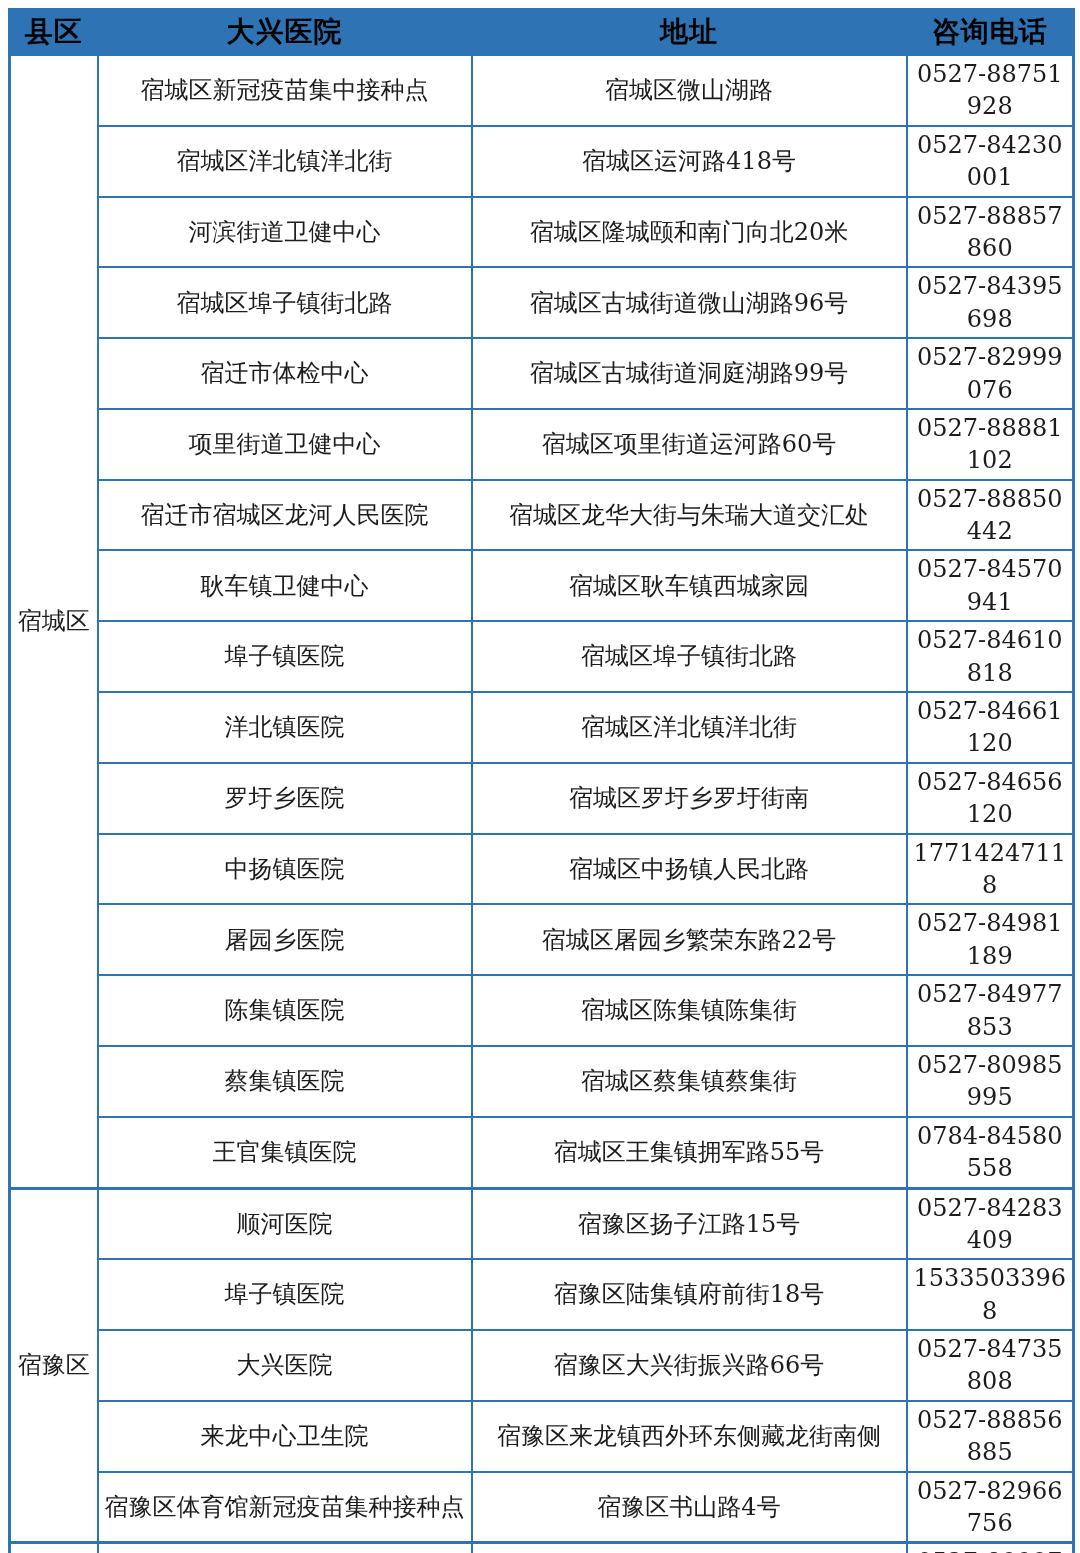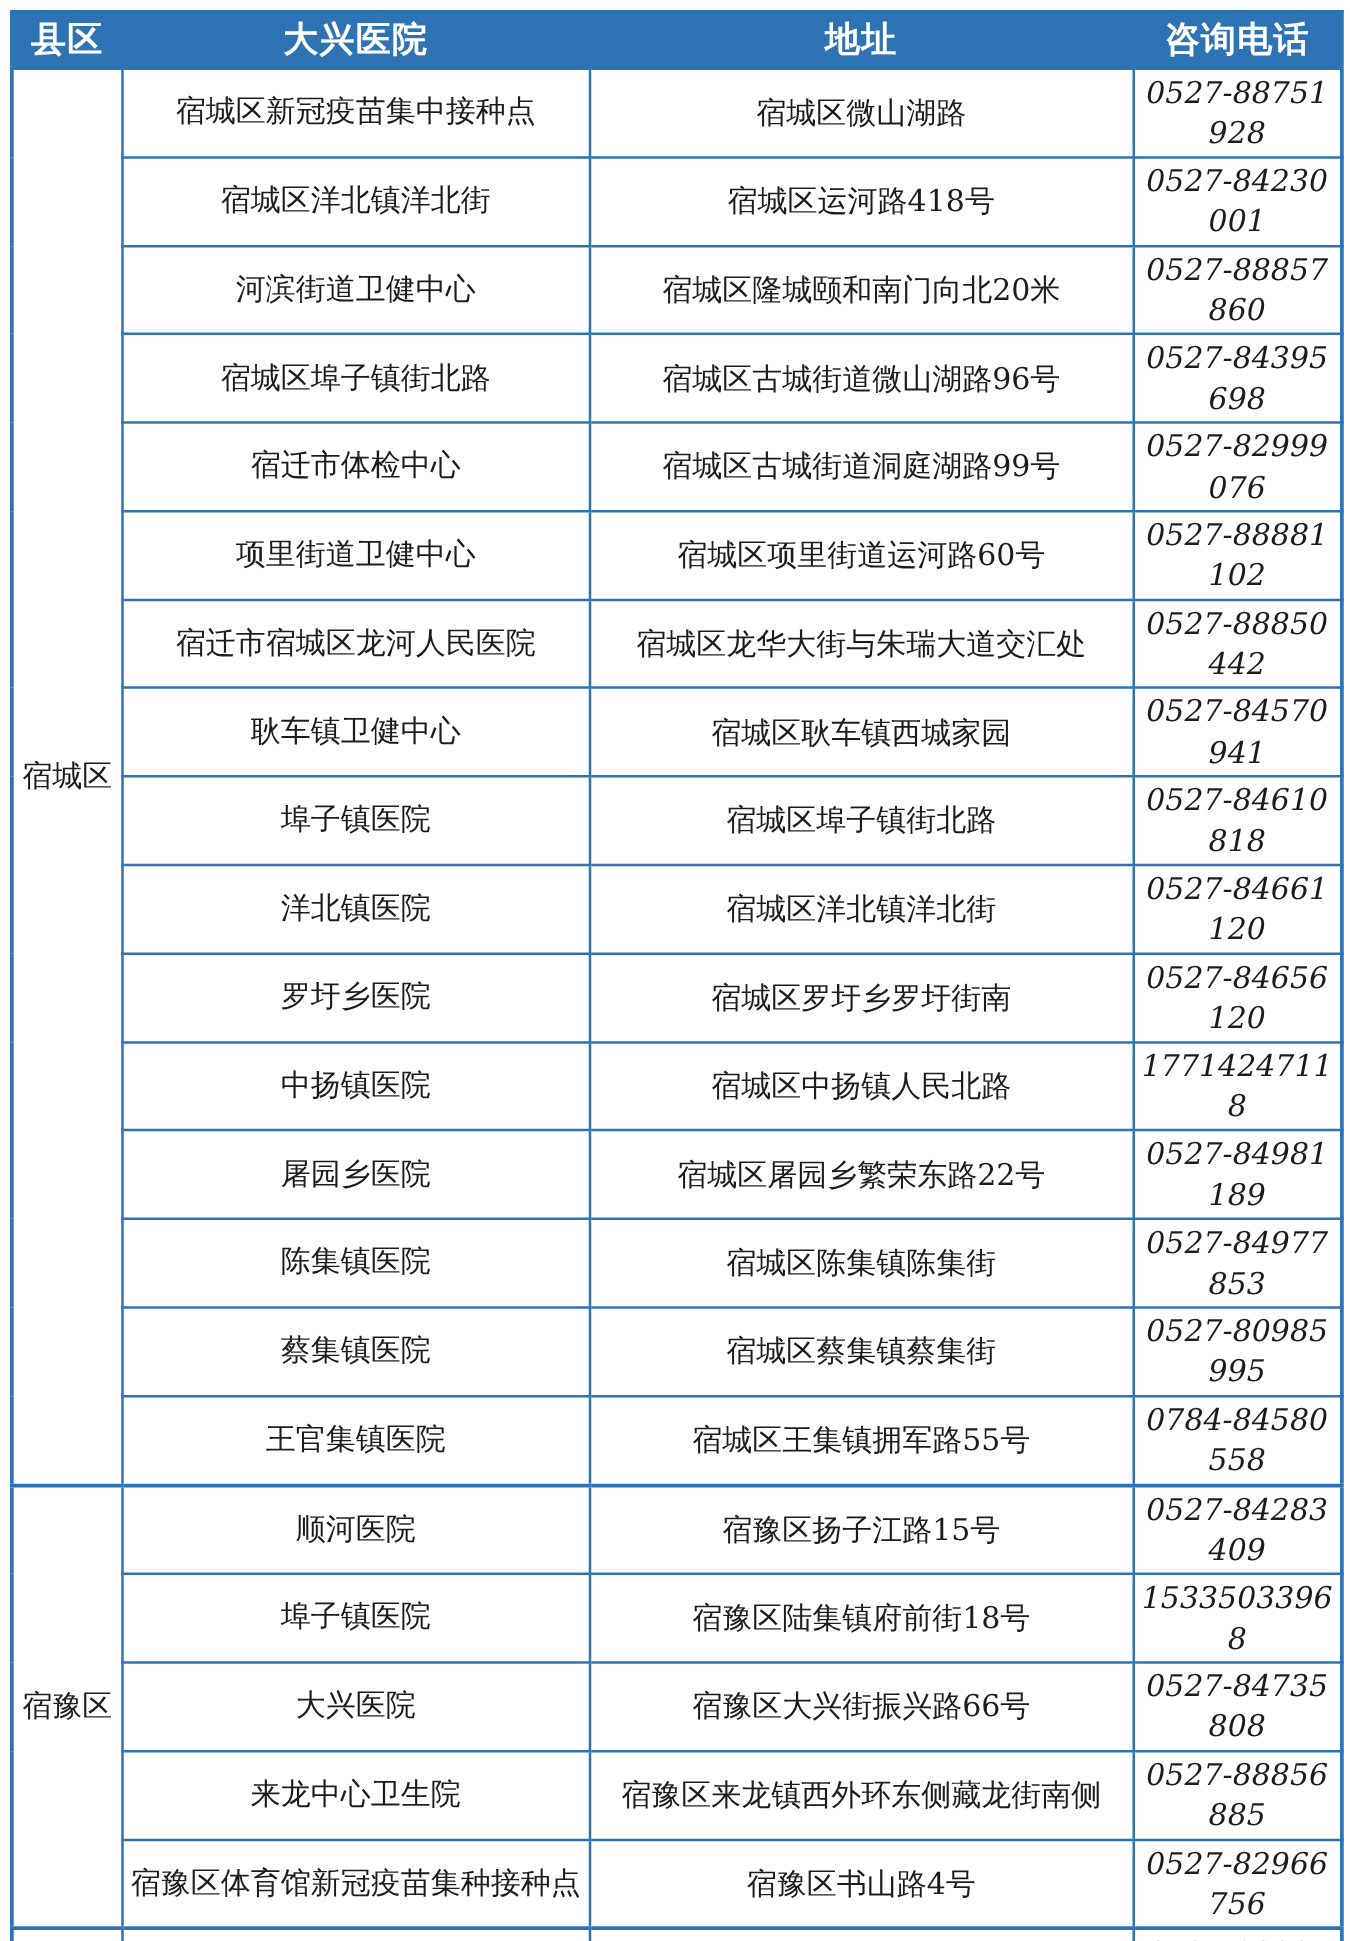--- a/index.html
+++ b/index.html
@@ -10,36 +10,36 @@
   table.vax{
     position:absolute;left:8px;top:8px;width:1064px;
     border-collapse:collapse;table-layout:fixed;
     border:3px solid #2E74B5;
   }
   col.c-district{width:88px;}
   col.c-unit{width:374px;}
   col.c-address{width:435px;}
   col.c-phone{width:167px;}
   th{
-    background:#2E74B5;color:#ffffff;
+    background:#2E74B5;color:#000000;
     font-family:"DejaVu Sans","Liberation Sans",sans-serif;
     font-weight:bold;font-size:28px;height:42px;
     border:2px solid #2E74B5;padding:0 4px;text-align:center;vertical-align:middle;
     letter-spacing:1px;
   }
   td{
     border:2px solid #2E74B5;background:#ffffff;
     text-align:center;vertical-align:middle;
     font-size:24px;color:#1c1c1c;line-height:1.35;
     padding:2px 8px;word-break:break-all;
   }
   td.district{padding:2px 2px;}
   td.unit{padding:2px 2px;font-family:Liberation Serif, serif;}
   td.address{padding:2px 6px;}
-  td.phone{padding:2px 2px;letter-spacing:0px;font-style:italic;}
+  td.phone{padding:2px 2px;letter-spacing:0px;}
   tr.body-row{height:47px;}
   tr.group-start td{border-top:3px solid #2E74B5;}
 </style>
 </head>
 <body>
 
 <table class="vax">
   <colgroup>
     <col class="c-district">
       <col class="c-unit">

